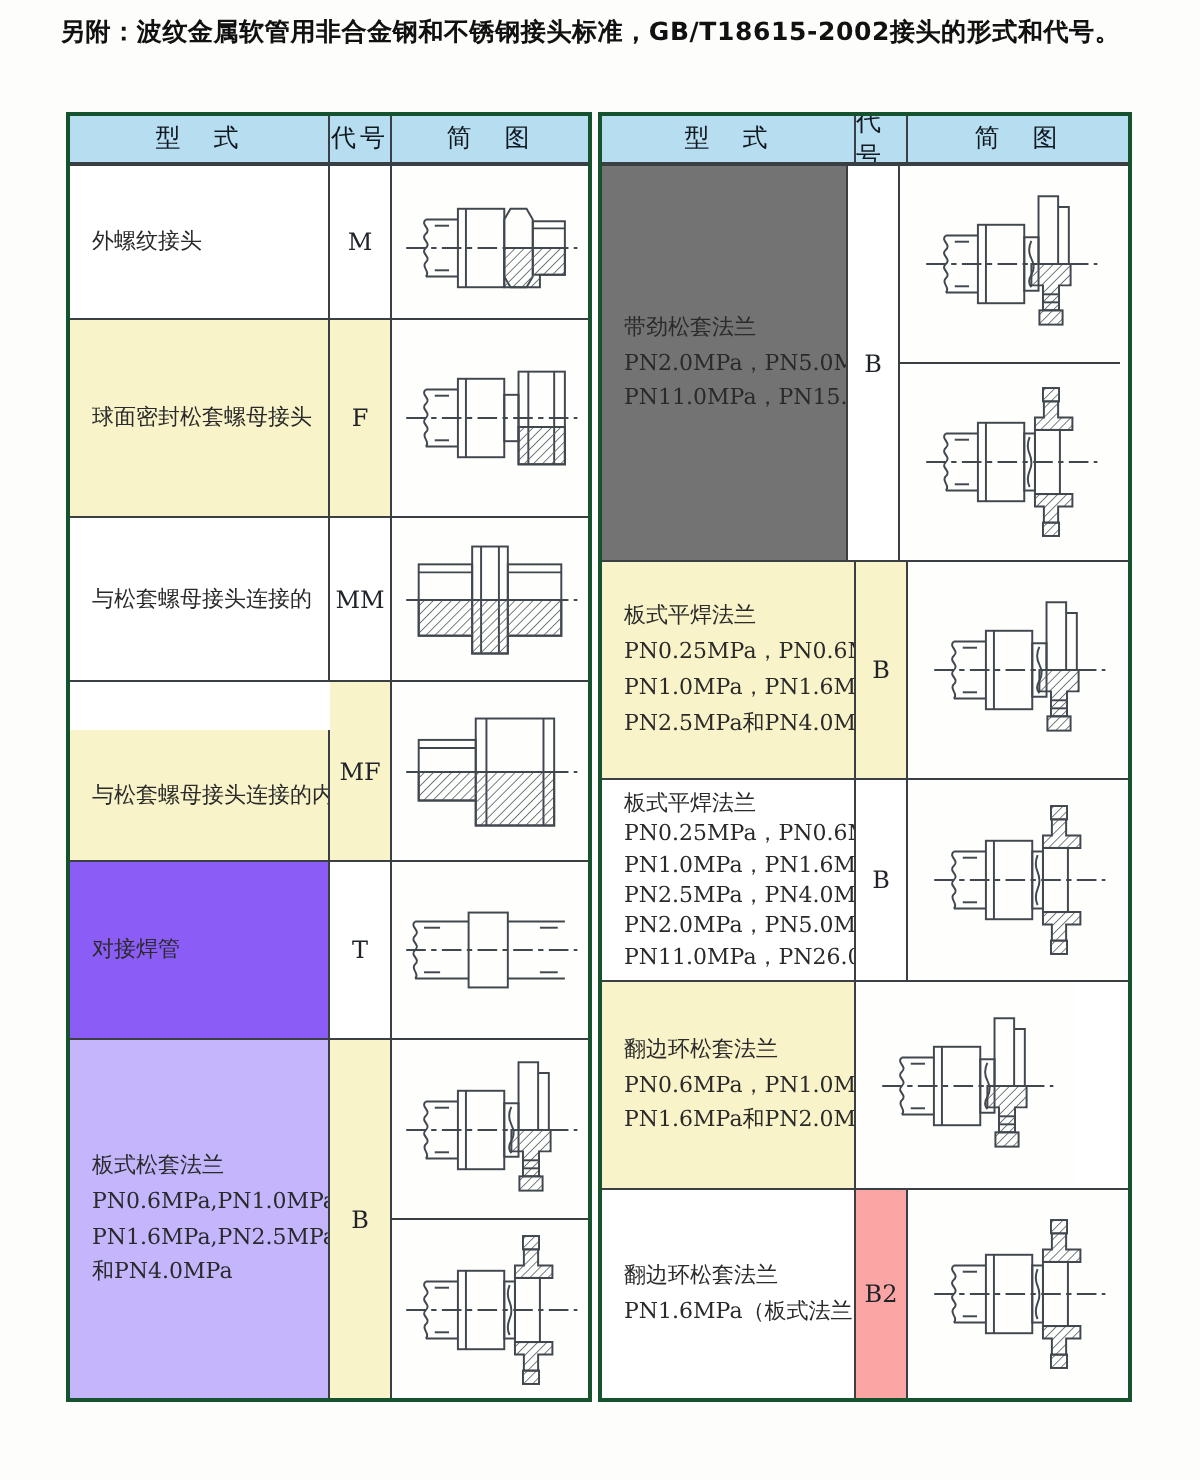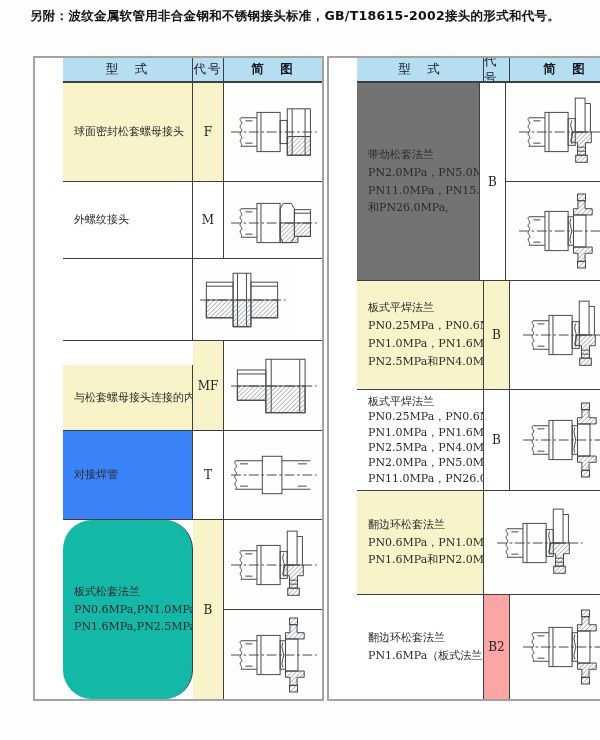--- a/index.html
+++ b/index.html
@@ -15,37 +15,36 @@
     position:absolute;left:30px;top:8px;
     font-family:"DejaVu Sans","Liberation Sans",sans-serif;
     font-size:12.5px;font-weight:bold;color:#111;
     letter-spacing:0.3px;
   }
   .tables{
     position:absolute;left:33px;top:56px;
     display:flex;
   }
   .half{
-    border:2px solid #a3a3a3;
+    border:2px solid #14532d;
     background:#fff;
-    padding-left:28px;
   }
   .half + .half{ margin-left:3px; }
   .grid-row{
     display:flex;
     box-sizing:border-box;
     border-top:1px solid #3a3f44;
   }
   .grid-row.header-row{ border-top:none; }
   .cell{
     box-sizing:border-box;
     border-right:1px solid #3a3f44;
     overflow:hidden;
   }
-  .cell:last-child{ border-right:none;font-weight:bold; }
+  .cell:last-child{ border-right:none; }
   .header-row .cell{
     display:flex;align-items:center;justify-content:center;
     font-size:12.5px;letter-spacing:2px;color:#101820;
     border-bottom:1px solid #3a3f44;
   }
   .header-row{ border-bottom:none; }
   .type-cell{
     display:flex;flex-direction:column;justify-content:center;
     padding:6px 3px 6px 11px;
     font-size:11px;line-height:1.62;
@@ -72,20 +71,49 @@
 
 <div class="page-title">另附：波纹金属软管用非合金钢和不锈钢接头标准，GB/T18615-2002接头的形式和代号。</div>
 
 <div class="tables">
   <div class="half" id="left-half">
       <div class="grid-row header-row" style="height: 24px;">
         <div class="cell" style="width: 130px; background: rgb(183, 221, 240);">型　式</div>
         <div class="cell" style="width: 31px; background: rgb(183, 221, 240);">代号</div>
         <div class="cell" style="width: 98px; background: rgb(183, 221, 240);">简　图</div>
       </div>
+      <div class="grid-row" style="height: 77px;">
+        <div class="type-cell cell" style="width: 130px; background: rgb(255, 255, 255);">
+          <div class="type-line">外螺纹接头</div>
+        </div>
+        <div class="code-cell cell" style="width: 31px; background: rgb(255, 255, 255);">M</div>
+        <div class="diagram-cell cell" style="width: 98px;">
+          <div class="diagram-sub">
+            <svg width="96" height="82" viewBox="0 0 104 92" preserveAspectRatio="xMidYMid meet">
+    <defs>
+                <pattern id="hp0" width="3.6" height="3.6" patternUnits="userSpaceOnUse" patternTransform="rotate(45)">
+    <line x1="0" y1="0" x2="0" y2="3.6" stroke="#566069" stroke-width="0.9"></line>
+                </pattern>
+              </defs>
+              <path d="M5,46 H101" stroke="#40474e" fill="none" stroke-width="1.1" stroke-dasharray="11,3,3,3"></path>
+  <path d="M16,30 c-3.5,3 3.5,5 0,8 c-3.5,3 3.5,5 0,8 c-3.5,3 3.5,5 0,8 c-3,2.6 3,5.4 0,8" stroke="#40474e" fill="none" stroke-width="1.1"></path>
+  <line x1="16" y1="30" x2="34" y2="30" stroke="#40474e" fill="none" stroke-width="1.1"></line>
+  <line x1="16" y1="62" x2="34" y2="62" stroke="#40474e" fill="none" stroke-width="1.1"></line>
+  <line x1="21" y1="33.5" x2="29" y2="33.5" stroke="#40474e" fill="none" stroke-width="1.1"></line>
+  <line x1="21" y1="58.5" x2="29" y2="58.5" stroke="#40474e" fill="none" stroke-width="1.1"></line>
+  <rect x="34" y="24" width="26" height="44" stroke="#40474e" fill="none" stroke-width="1.1"></rect>
+  <line x1="38.5" y1="24" x2="38.5" y2="68" stroke="#40474e" fill="none" stroke-width="1.1"></line>
+  <polygon points="60,30 63.5,24 72.5,24 76,30 76,62 72.5,68 63.5,68 60,62" stroke="#40474e" fill="none" stroke-width="1.1"></polygon>
+  <rect x="76" y="31" width="18" height="30" stroke="#40474e" fill="none" stroke-width="1.1"></rect>
+  <line x1="76" y1="35" x2="94" y2="35" stroke="#40474e" fill="none" stroke-width="1.1"></line>
+  <path d="M60,46 H94 V61 H80 V68 H60 Z" fill="url(#hp0)" stroke="#40474e" stroke-width="1.1"></path>
+            </svg>
+          </div>
+        </div>
+      </div>
       <div class="grid-row" style="height: 99px;">
         <div class="type-cell cell" style="width: 130px; background: rgb(248, 243, 201);">
           <div class="type-line">球面密封松套螺母接头</div>
         </div>
         <div class="code-cell cell" style="width: 31px; background: rgb(248, 243, 201);">F</div>
         <div class="diagram-cell cell" style="width: 98px;">
           <div class="diagram-sub">
             <svg width="96" height="82" viewBox="0 0 104 92" preserveAspectRatio="xMidYMid meet">
     <defs>
                 <pattern id="hp1" width="3.6" height="3.6" patternUnits="userSpaceOnUse" patternTransform="rotate(45)">
@@ -102,52 +130,25 @@
   <line x1="38.5" y1="24" x2="38.5" y2="68" stroke="#40474e" fill="none" stroke-width="1.1"></line>
   <rect x="60" y="33" width="8" height="26" stroke="#40474e" fill="none" stroke-width="1.1"></rect>
   <rect x="68" y="20" width="26" height="52" stroke="#40474e" fill="none" stroke-width="1.1"></rect>
   <line x1="73.5" y1="20" x2="73.5" y2="72" stroke="#40474e" fill="none" stroke-width="1.1"></line>
   <line x1="88" y1="20" x2="88" y2="72" stroke="#40474e" fill="none" stroke-width="1.1"></line>
   <path d="M68,51 L94,51 L94,72 L68,72 Z" fill="url(#hp1)" stroke="#40474e" stroke-width="1.1"></path>
             </svg>
           </div>
         </div>
       </div>
-      <div class="grid-row" style="height: 77px;">
-        <div class="type-cell cell" style="width: 130px; background: rgb(255, 255, 255);">
-          <div class="type-line">外螺纹接头</div>
-        </div>
-        <div class="code-cell cell" style="width: 31px; background: rgb(255, 255, 255);">M</div>
-        <div class="diagram-cell cell" style="width: 98px;">
-          <div class="diagram-sub">
-            <svg width="96" height="82" viewBox="0 0 104 92" preserveAspectRatio="xMidYMid meet">
-    <defs>
-                <pattern id="hp0" width="3.6" height="3.6" patternUnits="userSpaceOnUse" patternTransform="rotate(45)">
-    <line x1="0" y1="0" x2="0" y2="3.6" stroke="#566069" stroke-width="0.9"></line>
-                </pattern>
-              </defs>
-              <path d="M5,46 H101" stroke="#40474e" fill="none" stroke-width="1.1" stroke-dasharray="11,3,3,3"></path>
-  <path d="M16,30 c-3.5,3 3.5,5 0,8 c-3.5,3 3.5,5 0,8 c-3.5,3 3.5,5 0,8 c-3,2.6 3,5.4 0,8" stroke="#40474e" fill="none" stroke-width="1.1"></path>
-  <line x1="16" y1="30" x2="34" y2="30" stroke="#40474e" fill="none" stroke-width="1.1"></line>
-  <line x1="16" y1="62" x2="34" y2="62" stroke="#40474e" fill="none" stroke-width="1.1"></line>
-  <line x1="21" y1="33.5" x2="29" y2="33.5" stroke="#40474e" fill="none" stroke-width="1.1"></line>
-  <line x1="21" y1="58.5" x2="29" y2="58.5" stroke="#40474e" fill="none" stroke-width="1.1"></line>
-  <rect x="34" y="24" width="26" height="44" stroke="#40474e" fill="none" stroke-width="1.1"></rect>
-  <line x1="38.5" y1="24" x2="38.5" y2="68" stroke="#40474e" fill="none" stroke-width="1.1"></line>
-  <polygon points="60,30 63.5,24 72.5,24 76,30 76,62 72.5,68 63.5,68 60,62" stroke="#40474e" fill="none" stroke-width="1.1"></polygon>
-  <rect x="76" y="31" width="18" height="30" stroke="#40474e" fill="none" stroke-width="1.1"></rect>
-  <line x1="76" y1="35" x2="94" y2="35" stroke="#40474e" fill="none" stroke-width="1.1"></line>
-  <path d="M60,46 H94 V61 H80 V68 H60 Z" fill="url(#hp0)" stroke="#40474e" stroke-width="1.1"></path>
-            </svg>
-          </div>
-        </div>
-      </div>
       <div class="grid-row" style="height: 82px;">
         <div class="type-cell cell" style="width: 130px; background: rgb(255, 255, 255);">
-        </div>
+          <div class="type-line">与松套螺母接头连接的</div>
+        </div>
+        <div class="code-cell cell" style="width: 31px; background: rgb(255, 255, 255);">MM</div>
         <div class="diagram-cell cell" style="width: 98px;">
           <div class="diagram-sub">
             <svg width="96" height="82" viewBox="0 0 104 92" preserveAspectRatio="xMidYMid meet">
     <defs>
                 <pattern id="hp2" width="3.6" height="3.6" patternUnits="userSpaceOnUse" patternTransform="rotate(45)">
     <line x1="0" y1="0" x2="0" y2="3.6" stroke="#566069" stroke-width="0.9"></line>
                 </pattern>
               </defs>
               <path d="M5,46 H101" stroke="#40474e" fill="none" stroke-width="1.1" stroke-dasharray="11,3,3,3"></path>
   <rect x="12" y="26" width="30" height="40" stroke="#40474e" fill="none" stroke-width="1.1"></rect>
@@ -180,21 +181,21 @@
   <line x1="12" y1="32.5" x2="44" y2="32.5" stroke="#40474e" fill="none" stroke-width="1.1"></line>
   <rect x="44" y="16" width="44" height="60" stroke="#40474e" fill="none" stroke-width="1.1"></rect>
   <line x1="50" y1="16" x2="50" y2="76" stroke="#40474e" fill="none" stroke-width="1.1"></line>
   <line x1="82" y1="16" x2="82" y2="76" stroke="#40474e" fill="none" stroke-width="1.1"></line>
   <path d="M12,46 H88 V76 H44 V62 H12 Z" fill="url(#hp3)" stroke="#40474e" stroke-width="1.1"></path>
             </svg>
           </div>
         </div>
       </div>
       <div class="grid-row" style="height: 89px;">
-        <div class="type-cell cell" style="width: 130px; background: #3b82f6;">
+        <div class="type-cell cell" style="width: 130px; background: #8b5cf6;">
           <div class="type-line">对接焊管</div>
         </div>
         <div class="code-cell cell" style="width: 31px; background: rgb(255, 255, 255);">T</div>
         <div class="diagram-cell cell" style="width: 98px;">
           <div class="diagram-sub">
             <svg width="96" height="82" viewBox="0 0 104 92" preserveAspectRatio="xMidYMid meet">
     <defs>
                 <pattern id="hp4" width="3.6" height="3.6" patternUnits="userSpaceOnUse" patternTransform="rotate(45)">
     <line x1="0" y1="0" x2="0" y2="3.6" stroke="#566069" stroke-width="0.9"></line>
                 </pattern>
@@ -208,24 +209,25 @@
   <rect x="40" y="25" width="22" height="42" stroke="#40474e" fill="none" stroke-width="1.1"></rect>
   <line x1="62" y1="30" x2="94" y2="30" stroke="#40474e" fill="none" stroke-width="1.1"></line>
   <line x1="62" y1="62" x2="94" y2="62" stroke="#40474e" fill="none" stroke-width="1.1"></line>
   <line x1="80" y1="33.5" x2="90" y2="33.5" stroke="#40474e" fill="none" stroke-width="1.1"></line>
   <line x1="80" y1="58.5" x2="90" y2="58.5" stroke="#40474e" fill="none" stroke-width="1.1"></line>
             </svg>
           </div>
         </div>
       </div>
       <div class="grid-row" style="height: 180px;">
-        <div class="type-cell cell" style="width: 130px; background: #14b8a6; border-radius: 29px;">
+        <div class="type-cell cell" style="width: 130px; background: #c4b5fd;">
           <div class="type-line">板式松套法兰</div>
           <div class="type-line">PN0.6MPa,PN1.0MPa,</div>
           <div class="type-line">PN1.6MPa,PN2.5MPa,</div>
+          <div class="type-line">和PN4.0MPa</div>
         </div>
         <div class="code-cell cell" style="width: 31px; background: rgb(248, 243, 201);">B</div>
         <div class="diagram-cell cell" style="width: 98px;">
           <div class="diagram-sub">
             <svg width="96" height="82" viewBox="0 0 104 92" preserveAspectRatio="xMidYMid meet">
     <defs>
                 <pattern id="hp5" width="3.6" height="3.6" patternUnits="userSpaceOnUse" patternTransform="rotate(45)">
     <line x1="0" y1="0" x2="0" y2="3.6" stroke="#566069" stroke-width="0.9"></line>
                 </pattern>
               </defs>
@@ -278,21 +280,20 @@
       <div class="grid-row header-row" style="height: 24px;">
         <div class="cell" style="width: 127px; background: rgb(183, 221, 240);">型　式</div>
         <div class="cell" style="width: 26px; background: rgb(183, 221, 240);">代号</div>
         <div class="cell" style="width: 110px; background: rgb(183, 221, 240);">简　图</div>
       </div>
       <div class="grid-row" style="height: 198px;">
         <div class="type-cell cell" style="width: 123px; background: #737373;">
           <div class="type-line">带劲松套法兰</div>
           <div class="type-line">PN2.0MPa，PN5.0MPa,</div>
           <div class="type-line">PN11.0MPa，PN15.0MPa,</div>
-          <div class="type-line">和PN26.0MPa,</div>
         </div>
         <div class="code-cell cell" style="width: 26px; background: rgb(255, 255, 255);">B</div>
         <div class="diagram-cell cell" style="width: 110px;">
           <div class="diagram-sub">
             <svg width="96" height="82" viewBox="0 0 104 92" preserveAspectRatio="xMidYMid meet">
     <defs>
                 <pattern id="hp7" width="3.6" height="3.6" patternUnits="userSpaceOnUse" patternTransform="rotate(45)">
     <line x1="0" y1="0" x2="0" y2="3.6" stroke="#566069" stroke-width="0.9"></line>
                 </pattern>
               </defs>

